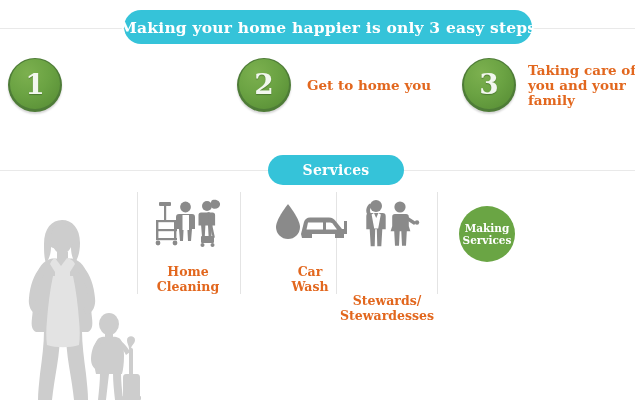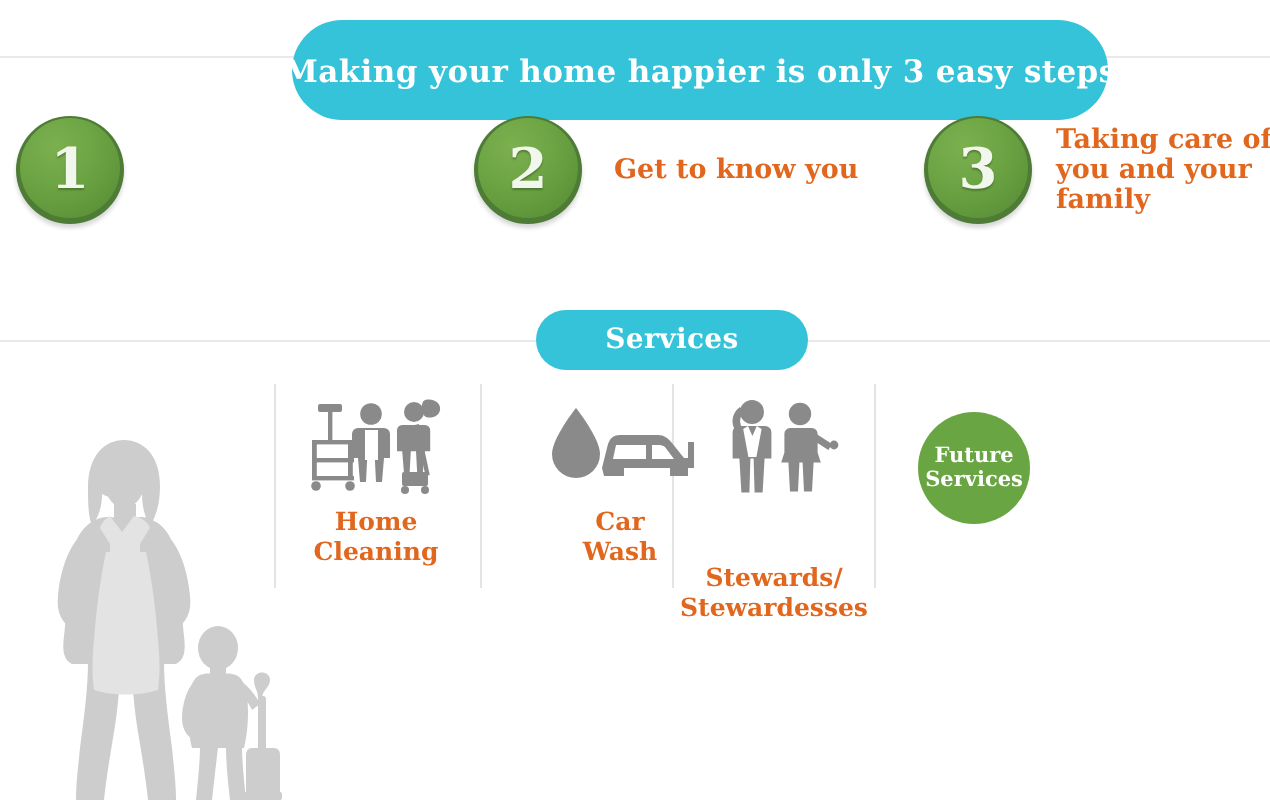--- a/index.html
+++ b/index.html
@@ -38,24 +38,24 @@
     display: flex;
     align-items: center;
     justify-content: center;
     font-family: "DejaVu Serif", serif;
     font-weight: bold;
     letter-spacing: .2px;
     white-space: nowrap;
     box-sizing: border-box;
   }
   #banner-pill {
-    left: 146px;
+    left: 124px;
     top: 10px;
     width: 408px;
-    height: 50px;
+    height: 34px;
     font-size: 15.5px;
   }
   #services-pill {
     left: 268px;
     top: 155px;
     width: 136px;
     height: 30px;
     font-size: 14px;
   }
 
@@ -147,21 +147,21 @@
     margin-top: 4px;
   }
   .service-label {
     color: #e2671e;
     font-family: "DejaVu Serif", serif;
     font-weight: bold;
     font-size: 12.5px;
     line-height: 14.5px;
     text-align: center;
     white-space: pre-line;
-    margin-top: 2px;
+    margin-top: 14px;
   }
 
   
   #future-services {
     position: absolute;
     left: 459px;
     top: 206px;
     width: 56px;
     height: 56px;
     border-radius: 50%;
@@ -204,21 +204,21 @@
   <div class="step" id="step-1">
     <div class="step-circle">
       <span class="step-num">1</span>
     </div>
   </div>
 
   <div class="step" id="step-2">
     <div class="step-circle">
       <span class="step-num">2</span>
     </div>
-    <div class="step-label">Get to know you</div>
+    <div class="step-label">Get to home you</div>
   </div>
 
   <div class="step" id="step-3">
     <div class="step-circle">
       <span class="step-num">3</span>
     </div>
     <div class="step-label">Taking care of
 you and your
 family</div>
   </div>
@@ -296,21 +296,21 @@
           <path d="M53.5 20.5 l8.5 5.5 l-1.8 3 l-8.2 -5.2 z"></path>
           <circle cx="63" cy="26.5" r="2.2"></circle>
         </svg>
       </div>
       <div class="service-label">Stewards/
 Stewardesses</div>
     </div>
   </div>
 
   <div id="future-services">
-    <span class="fs-text">Future
+    <span class="fs-text">Making
 Services</span>
   </div>
 
   <div id="silhouette">
     <svg width="140" height="190" viewBox="0 0 140 190">
       <g fill="#cdcdcd">
 
         <path d="M36 30 C36 14 44 6 54 6 C64 6 72 14 72 29 C72 38 70 44 67 49 C64 44 63 38 63 33 C58 36 48 36 43 33 C43 40 41 45 38 49 C36 44 36 36 36 30 z"></path>
 
         <path d="M43 22 C43 14 48 10 54 10 C60 10 65 14 65 23 C65 33 60 40 54 40 C48 40 43 32 43 22 z"></path>

